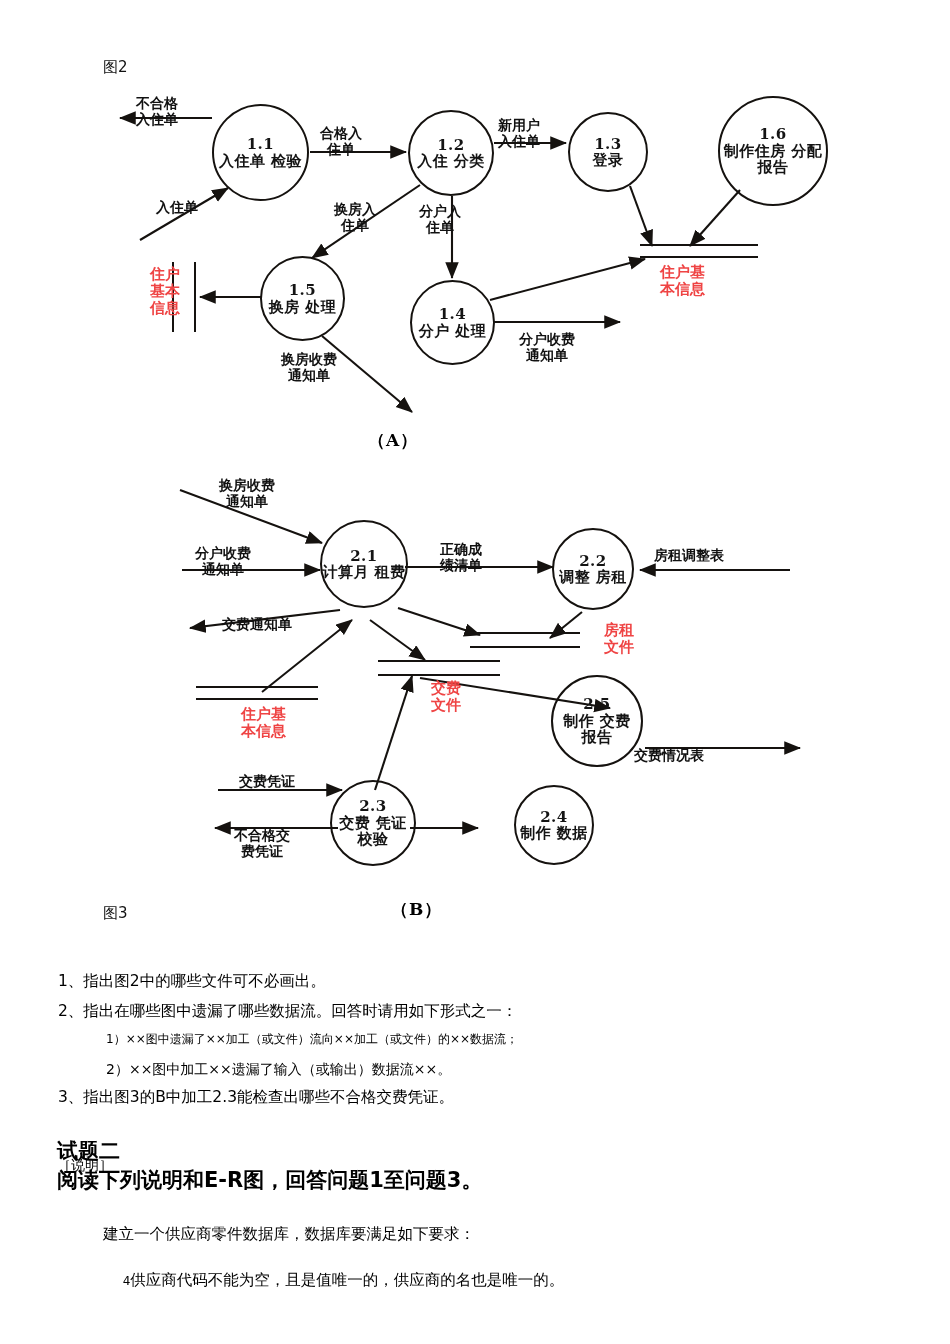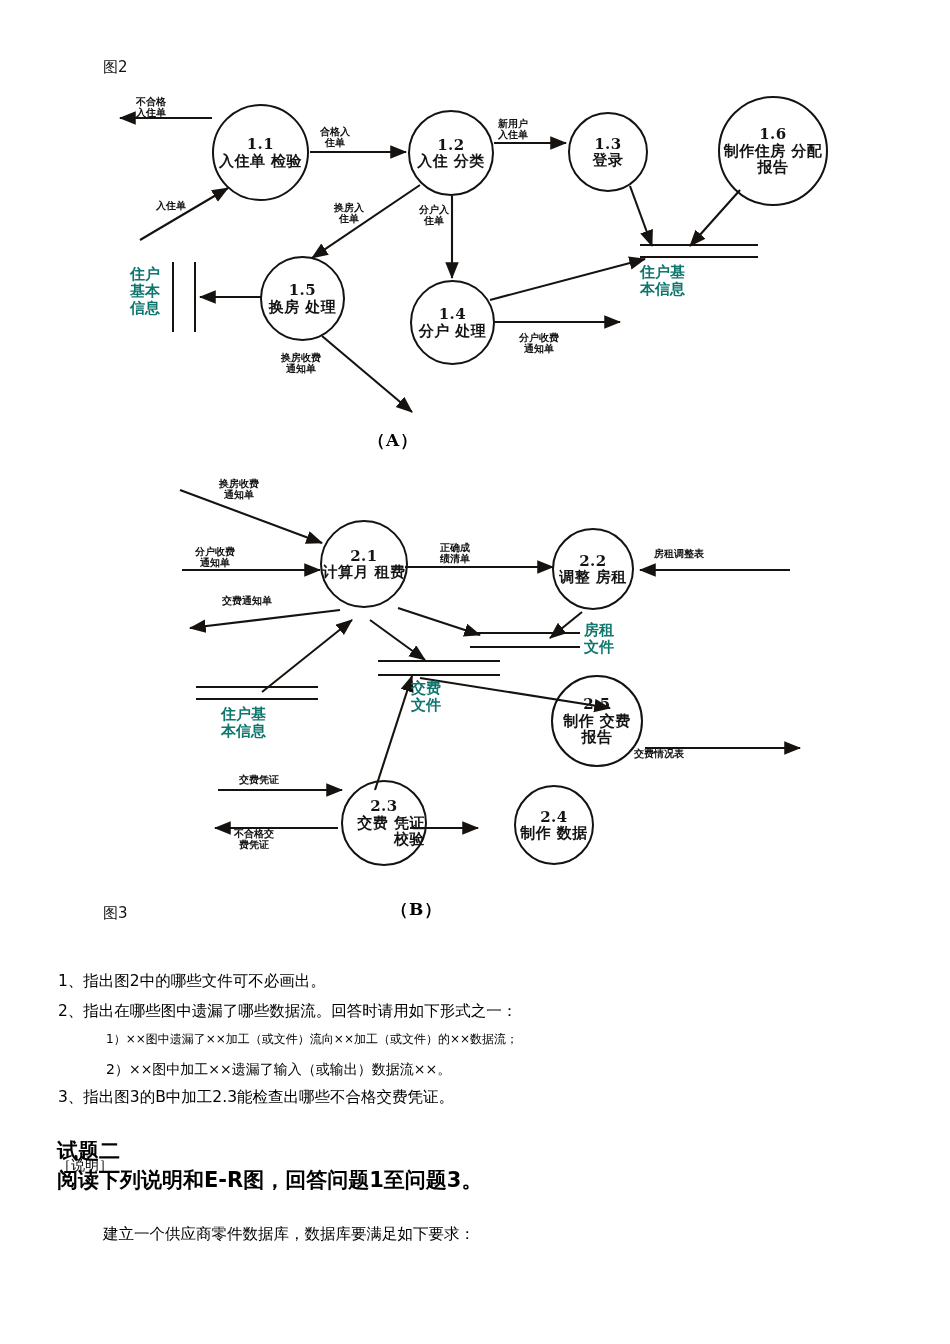--- a/index.html
+++ b/index.html
@@ -57,21 +57,21 @@
     letter-spacing: 0.5px;
   }
   .proc .pname {
     font-size: 15px;
     letter-spacing: 0.5px;
   }
 
   
   .flow-lbl {
     position: absolute;
-    font-size: 10px;
+    font-size: 14px;
     font-weight: bold;
     color: #111;
     line-height: 1.12;
     white-space: pre;
     text-align: center;
   }
 
   
   .store-h {
     position: absolute;
@@ -81,21 +81,22 @@
     left: 0;
     height: 0;
     border-top: 2px solid #15120f;
   }
   .store-lbl {
     position: absolute;
     font-size: 15px;
     font-weight: bold;
     line-height: 1.12;
     white-space: pre;
-    color: #0f766e;
+    color: #ef4444;
+    margin-left: 20px;
   }
 
   
   .store-v {
     position: absolute;
   }
   .store-v .vbar {
     position: absolute;
     top: 0;
     width: 0;
@@ -292,21 +293,21 @@
 房租</span>
   </div>
 
   <div class="proc" style="left:551px; top:675px; width:92px; height:92px;">
     <span class="pid">2.5</span>
     <span class="pname">制作
 交费
 报告</span>
   </div>
 
-  <div class="proc" style="left:341px; top:780px; width:86px; height:86px;text-align:right;">
+  <div class="proc" style="left:330px; top:780px; width:86px; height:86px;">
     <span class="pid">2.3</span>
     <span class="pname">交费
 凭证
 校验</span>
   </div>
 
   <div class="proc" style="left:514px; top:785px; width:80px; height:80px;">
     <span class="pid">2.4</span>
     <span class="pname">制作
 数据</span>
@@ -316,21 +317,21 @@
 通知单</div>
 
   <div class="flow-lbl" style="left:195px; top:546px;">分户收费
 通知单</div>
 
   <div class="flow-lbl" style="left:440px; top:542px;">正确成
 绩清单</div>
 
   <div class="flow-lbl" style="left:654px; top:548px;">房租调整表</div>
 
-  <div class="flow-lbl" style="left:222px; top:595px;">交费通知单</div>
+  <div class="flow-lbl" style="left:222px; top:617px;">交费通知单</div>
 
   <div class="flow-lbl" style="left:239px; top:774px;">交费凭证</div>
 
   <div class="flow-lbl" style="left:234px; top:828px;">不合格交
 费凭证</div>
 
   <div class="flow-lbl" style="left:634px; top:748px;">交费情况表</div>
 
   <div class="store-h" style="left:470px; top:632px; width:110px; height:20px;">
     <div class="bar" style="top:0px; width:110px;"></div>
@@ -368,14 +369,17 @@
   <div class="doc-text" style="left:58px; top:1090px;">3、指出图3的B中加工2.3能检查出哪些不合格交费凭证。</div>
 
   <div class="bold-h" style="left:57px; top:1137px;">试题二</div>
 
   <div class="bold-h" style="left:57px; top:1166px;">阅读下列说明和E-R图，回答问题1至问题3。</div>
 
   <div class="doc-text" style="left:57px; top:1158px; font-size:14px;">［说明］</div>
 
   <div class="doc-text" style="left:103px; top:1227px;text-align:center;">建立一个供应商零件数据库，数据库要满足如下要求：</div>
 
+  <div class="doc-text" style="left:103px; top:1257px;">
+    <span class="small-num">4</span><span>供应商代码不能为空，且是值唯一的，供应商的名也是唯一的。</span>
+  </div>
 
 </div>
 
 </body></html>

